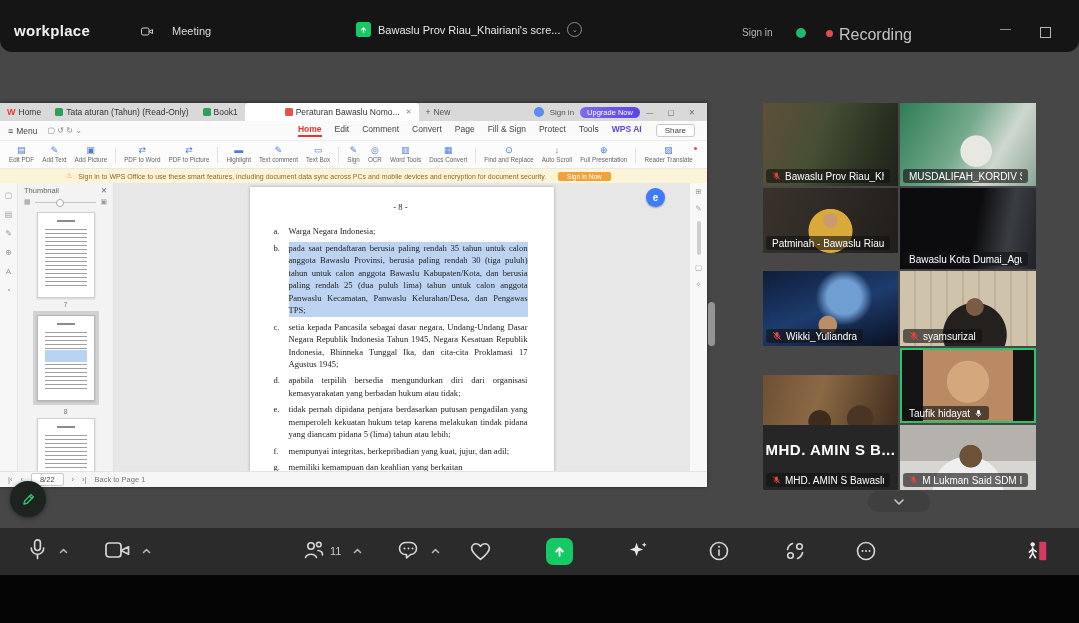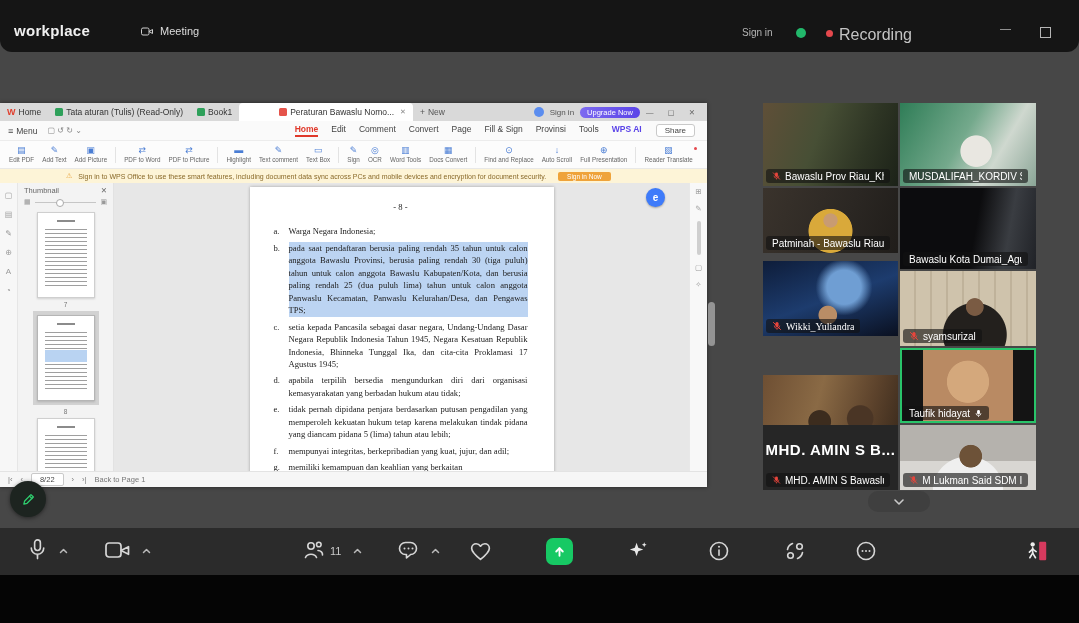--- a/index.html
+++ b/index.html
@@ -3,21 +3,21 @@
 <meta charset="utf-8">
 <style>
   html,body{margin:0;padding:0;}
   body{width:1079px;height:623px;background:#474747;font-family:"Liberation Sans",sans-serif;
        position:relative;overflow:hidden;-webkit-font-smoothing:antialiased;}
   .abs{position:absolute;}
 
   
   #topbar{left:0;top:0;width:1079px;height:52px;background:#151515;border-radius:0 0 12px 12px;}
   #workspace{left:14px;top:22px;color:#f0f0f0;font-size:15px;font-weight:600;letter-spacing:.3px;}
-  #meetgrp{left:140px;top:25px;display:flex;align-items:center;gap:6px;color:#ddd;font-size:11px;}
+  #meetgrp{left:140px;top:25px;display:flex;align-items:center;gap:18px;color:#ddd;font-size:11px;}
   #sharetab{left:356px;top:22px;display:flex;align-items:center;gap:7px;}
   .gsq{width:15px;height:15px;border-radius:3px;background:#17c964;display:flex;align-items:center;justify-content:center;}
   #sharetab .lbl{color:#e6e6e6;font-size:11px;}
   #sharetab .circ{width:13px;height:13px;border:1px solid #8d8d8d;border-radius:50%;display:flex;align-items:center;justify-content:center;color:#aaa;font-size:7px;}
   #tb-signin{left:742px;top:27px;color:#b5b5b5;font-size:10px;}
   #tb-green{left:796px;top:28px;width:10px;height:10px;border-radius:50%;background:#22b86b;}
   #recdot{left:826px;top:30px;width:7px;height:7px;border-radius:50%;background:#e5484d;}
   #reclbl{left:839px;top:26px;color:#c4c4c4;font-size:16px;}
   #winmin{left:1000px;top:22px;color:#b5b5b5;font-size:11px;}
   #winsq{left:1040px;top:27px;width:9px;height:9px;border:1px solid #b5b5b5;}
@@ -139,37 +139,49 @@
   <span id="workspace" class="abs">workplace</span>
   <div id="meetgrp" class="abs">
     <svg width="14" height="11" viewBox="0 0 26 22">
         <g fill="none" stroke="#cfcfcf" stroke-width="2">
           <rect x="2" y="4" width="15" height="14" rx="3"></rect>
           <path d="M17 11l7-4v8z" stroke-linejoin="round"></path>
         </g>
       </svg>
     <span>Meeting</span>
   </div>
+  <div id="sharetab" class="abs">
+    <span class="gsq">
+      <svg width="9" height="9" viewBox="0 0 16 16">
+          <g fill="none" stroke="#fff" stroke-width="2" stroke-linecap="round" stroke-linejoin="round">
+            <line x1="8" y1="13" x2="8" y2="5"></line>
+            <path d="M4.5 8.5L8 5l3.5 3.5"></path>
+          </g>
+        </svg>
+    </span>
+    <span class="lbl">Bawaslu Prov Riau_Khairiani's scre...</span>
+    <span class="circ">⌄</span>
+  </div>
   <span id="tb-signin" class="abs">Sign in</span>
   <span id="tb-green" class="abs"></span>
   <span id="recdot" class="abs"></span>
   <span id="reclbl" class="abs">Recording</span>
   <span id="winmin" class="abs">—</span>
   <span id="winsq" class="abs"></span>
 </div>
 
 <div id="pdfwin" class="abs">
   <div id="tabbar">
     <div class="ftab">
       <span class="wpslogo">W</span>
       <span>Home</span>
     </div>
     <div class="ftab">
       <span class="ico word"></span>
-      <span>Tata aturan (Tulis) (Read-Only)</span>
+      <span>Tata aturan (Tahun) (Read-Only)</span>
     </div>
     <div class="ftab">
       <span class="ico excel"></span>
       <span>Book1</span>
     </div>
     <div class="ftab active">
       <span class="ico pdfred"></span>
       <span>Peraturan Bawaslu Nomo...</span>
       <span class="x">✕</span>
     </div>
@@ -190,21 +202,21 @@
     <span>Menu</span>
     <span id="quickicons">▢ ↺ ↻ ⌄</span>
     <div id="menus">
 
     <span class="mitem active">Home</span>
         <span class="mitem">Edit</span>
         <span class="mitem">Comment</span>
         <span class="mitem">Convert</span>
         <span class="mitem">Page</span>
         <span class="mitem">Fill &amp; Sign</span>
-        <span class="mitem">Provinsi</span>
+        <span class="mitem">Protect</span>
         <span class="mitem">Tools</span>
         <span class="mitem ai">WPS AI</span>
       </div>
     <span id="sharebtn">Share</span>
   </div>
 
   <div id="ribbon">
 
   <div class="rib">
         <span class="ricon">▤</span>
@@ -412,21 +424,21 @@
 <div class="tile bg3" style="left:763px;top:188px;width:135px;height:65px;">
   <span class="namebar">
       <span class="nm">Patminah - Bawaslu Riau</span>
     </span>
 </div>
 <div class="tile bg4" style="left:900px;top:188px;width:136px;height:81px;">
   <span class="namebar">
       <span class="nm">Bawaslu Kota Dumai_Agu...</span>
     </span>
 </div>
-<div class="tile bg5" style="left:763px;top:261px;width:135px;height:75px;font-family:Liberation Serif, serif;">
+<div class="tile bg5" style="left:763px;top:271px;width:135px;height:75px;">
   <span class="namebar">
       <svg width="10" height="10" viewBox="0 0 12 12">
         <path d="M6 1.2a1.9 1.9 0 0 1 1.9 1.9v2.3a1.9 1.9 0 0 1-3.8 0V3.1A1.9 1.9 0 0 1 6 1.2z" fill="#e8453c"></path>
         <path d="M2.7 5.5a3.3 3.3 0 0 0 6.6 0" stroke="#e8453c" fill="none"></path>
         <line x1="6" y1="8.8" x2="6" y2="10.6" stroke="#e8453c"></line>
         <line x1="1.4" y1="1.4" x2="10.6" y2="10.6" stroke="#e8453c" stroke-width="1.2"></line>
       </svg>
       <span class="nm">Wikki_Yuliandra</span>
     </span>
 </div>

